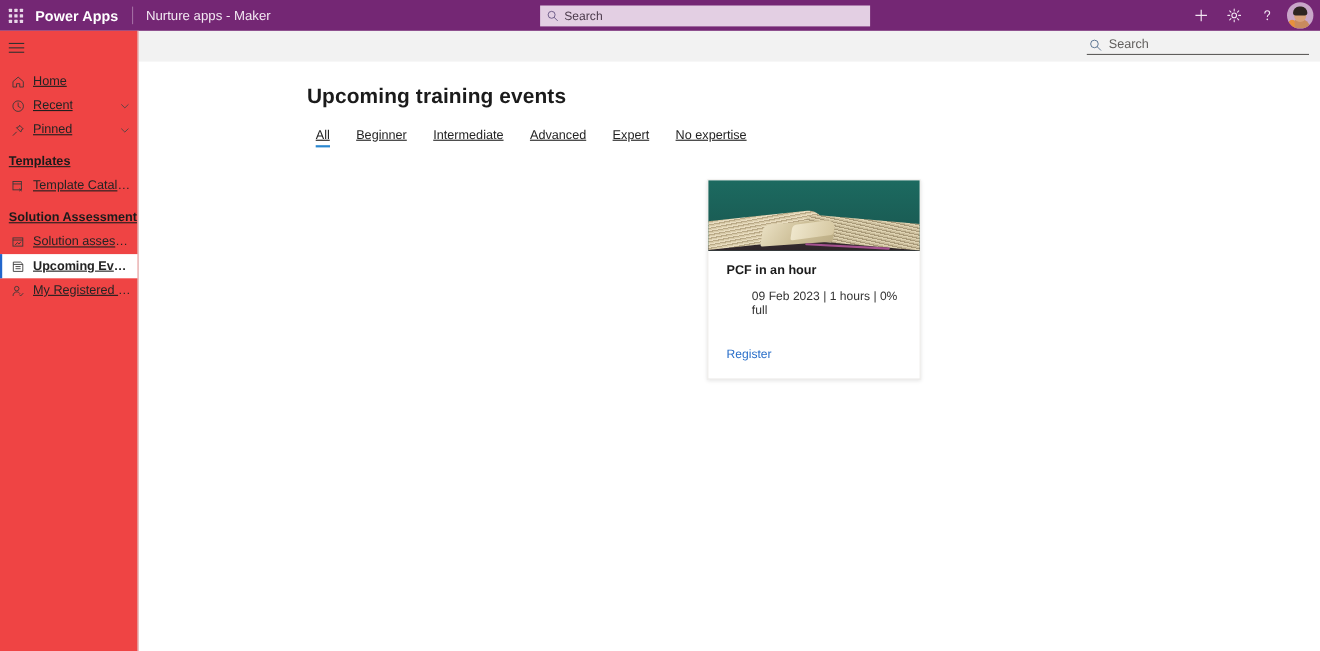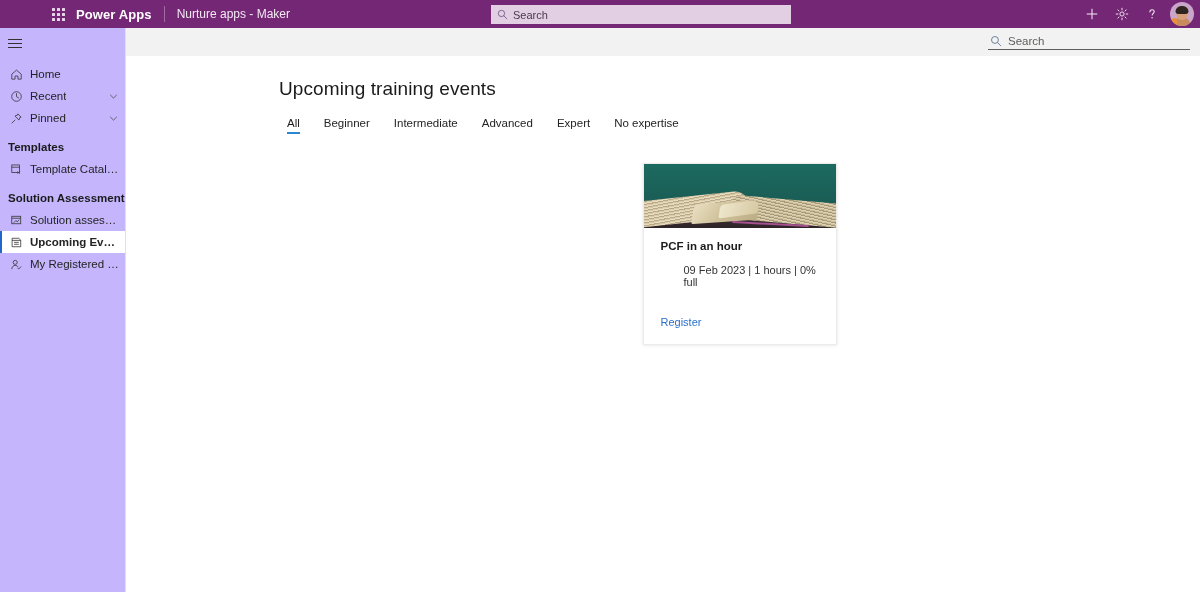--- a/index.html
+++ b/index.html
@@ -25,21 +25,20 @@
 
   
   .topbar {
     height: 28px;
     min-height: 28px;
     background: #742774;
     display: flex;
     align-items: center;
     position: relative;
     color: #ffffff;
-    padding-left: 44px;
   }
   .waffle {
     width: 28px;
     height: 28px;
     display: flex;
     align-items: center;
     justify-content: center;
     cursor: pointer;
   }
   .waffle-grid {
@@ -170,25 +169,26 @@
   .body-split {
     flex: 1;
     display: flex;
     min-height: 0;
   }
 
   
   .sidenav {
     width: 126px;
     min-width: 126px;
-    background: #c4b5fd;
+    background: #ef4444;
     border-right: 1px solid #e1e1e1;
     box-sizing: border-box;
     padding-top: 0;
     position: relative;
+    text-decoration: underline;
   }
   .hamburger {
     height: 30px;
     display: flex;
     align-items: center;
     padding-left: 8px;
     cursor: pointer;
   }
   .hamburger .bars {
     width: 14px;
@@ -293,21 +293,21 @@
   }
 
   .content {
     flex: 1;
     padding: 22px 0 0 153px;
     box-sizing: border-box;
     overflow: hidden;
   }
   .page-title {
     font-size: 19px;
-    font-weight: normal;
+    font-weight: bold;
     color: #1b1b1b;
     margin: 0 0 12px 0;
     letter-spacing: 0.1px;
   }
   .page-desc {
     font-size: 11.5px;
     line-height: 16px;
     color: #333333;
     max-width: 520px;
     margin: 0 0 22px 0;
@@ -321,20 +321,21 @@
     margin-bottom: 29px;
     height: 22px;
   }
   .tab {
     font-size: 11.5px;
     color: #242424;
     padding: 0 12px 5px 12px;
     cursor: pointer;
     position: relative;
     white-space: nowrap;
+    text-decoration: underline;
   }
   .tab:first-child {
     padding-left: 8px;
   }
   .tab.active {
     color: #1b1b1b;
   }
   .tab.active::after {
     content: "";
     position: absolute;

